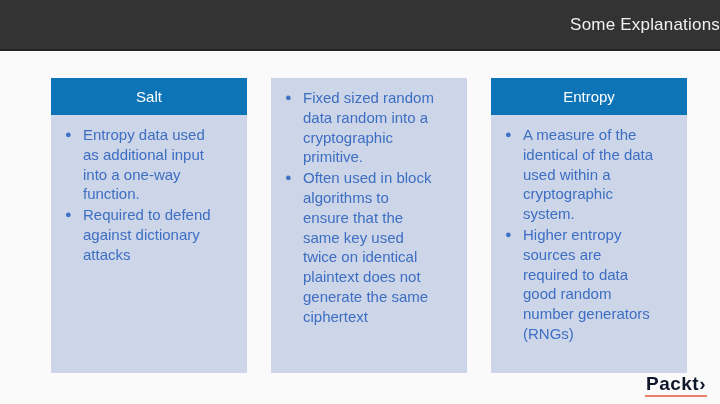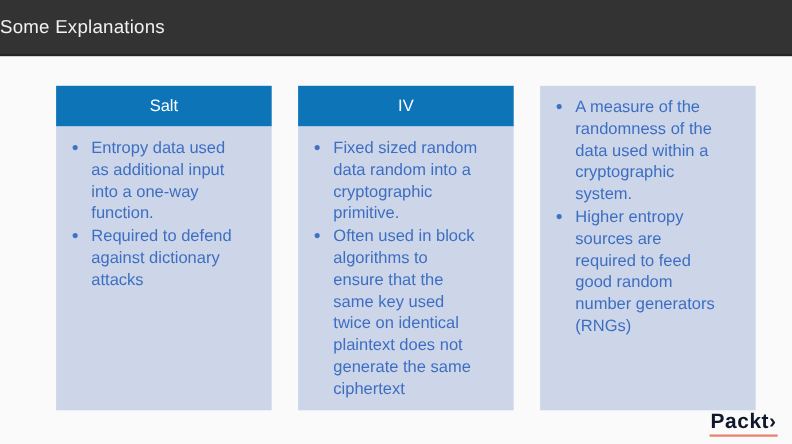--- a/index.html
+++ b/index.html
@@ -12,21 +12,21 @@
     position: relative;
     width: 720px; height: 404px;
     background: #fafafa;
     overflow: hidden;
   }
   
   .title-bar {
     height: 49px;
     background: #333333;
     border-bottom: 2px solid #242424;
-    display: flex; align-items: center; justify-content: flex-start;
+    display: flex; align-items: center; justify-content: flex-end;
   }
   .title-bar .title {
     color: #f1f1f1;
     font-size: 17px;
     letter-spacing: 0.2px;
   }
   
   .columns {
     position: absolute;
     left: 51px; top: 78px;
@@ -106,45 +106,45 @@
           </li>
           <li>
             <span class="bullet-dot">●</span>
             <span>Required to defend against dictionary attacks</span>
           </li>
         </ul>
       </div>
     </div>
 
     <div class="column">
-      <div class="col-header">IV</div>
       <div class="col-body">
         <ul class="bullet-list">
           <li>
             <span class="bullet-dot">●</span>
             <span>Fixed sized random data random into a cryptographic primitive.</span>
           </li>
           <li>
             <span class="bullet-dot">●</span>
             <span>Often used in block algorithms to ensure that the same key used twice on identical plaintext does not generate the same ciphertext</span>
           </li>
         </ul>
       </div>
     </div>
 
     <div class="column">
+      <div class="col-header">Entropy</div>
       <div class="col-body">
         <ul class="bullet-list">
           <li>
             <span class="bullet-dot">●</span>
-            <span>A measure of the randomness of the data used within a cryptographic system.</span>
+            <span>A measure of the identical of the data used within a cryptographic system.</span>
           </li>
           <li>
             <span class="bullet-dot">●</span>
-            <span>Higher entropy sources are required to feed good random number generators (RNGs)</span>
+            <span>Higher entropy sources are required to data good random number generators (RNGs)</span>
           </li>
         </ul>
       </div>
     </div>
 
   </div>
 
   <div class="packt-logo"><span>Packt</span><span class="chev">›</span></div>
 
 </div>

